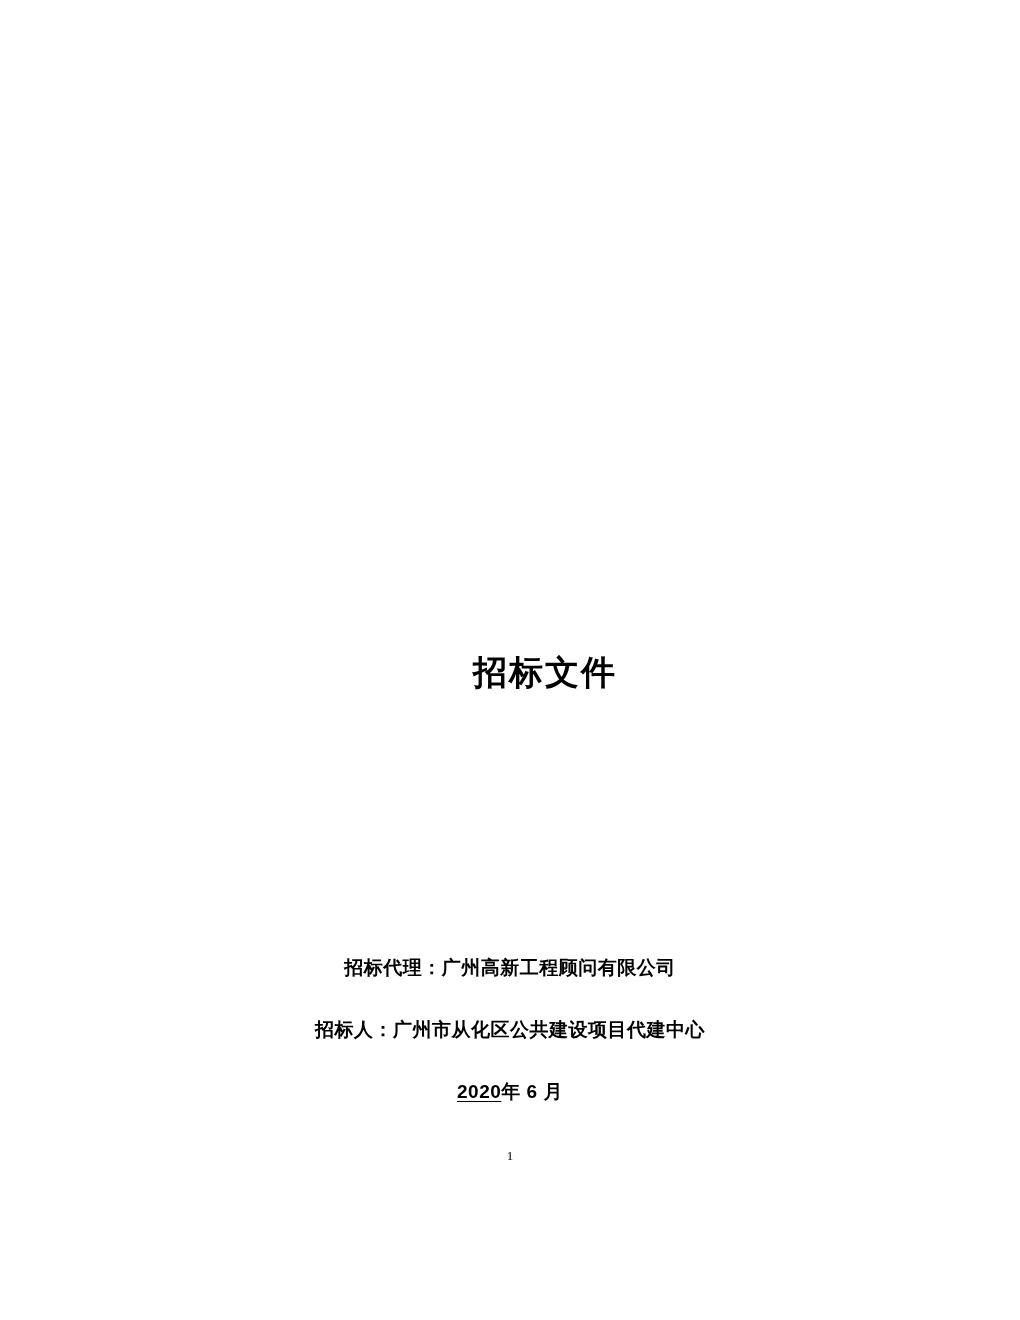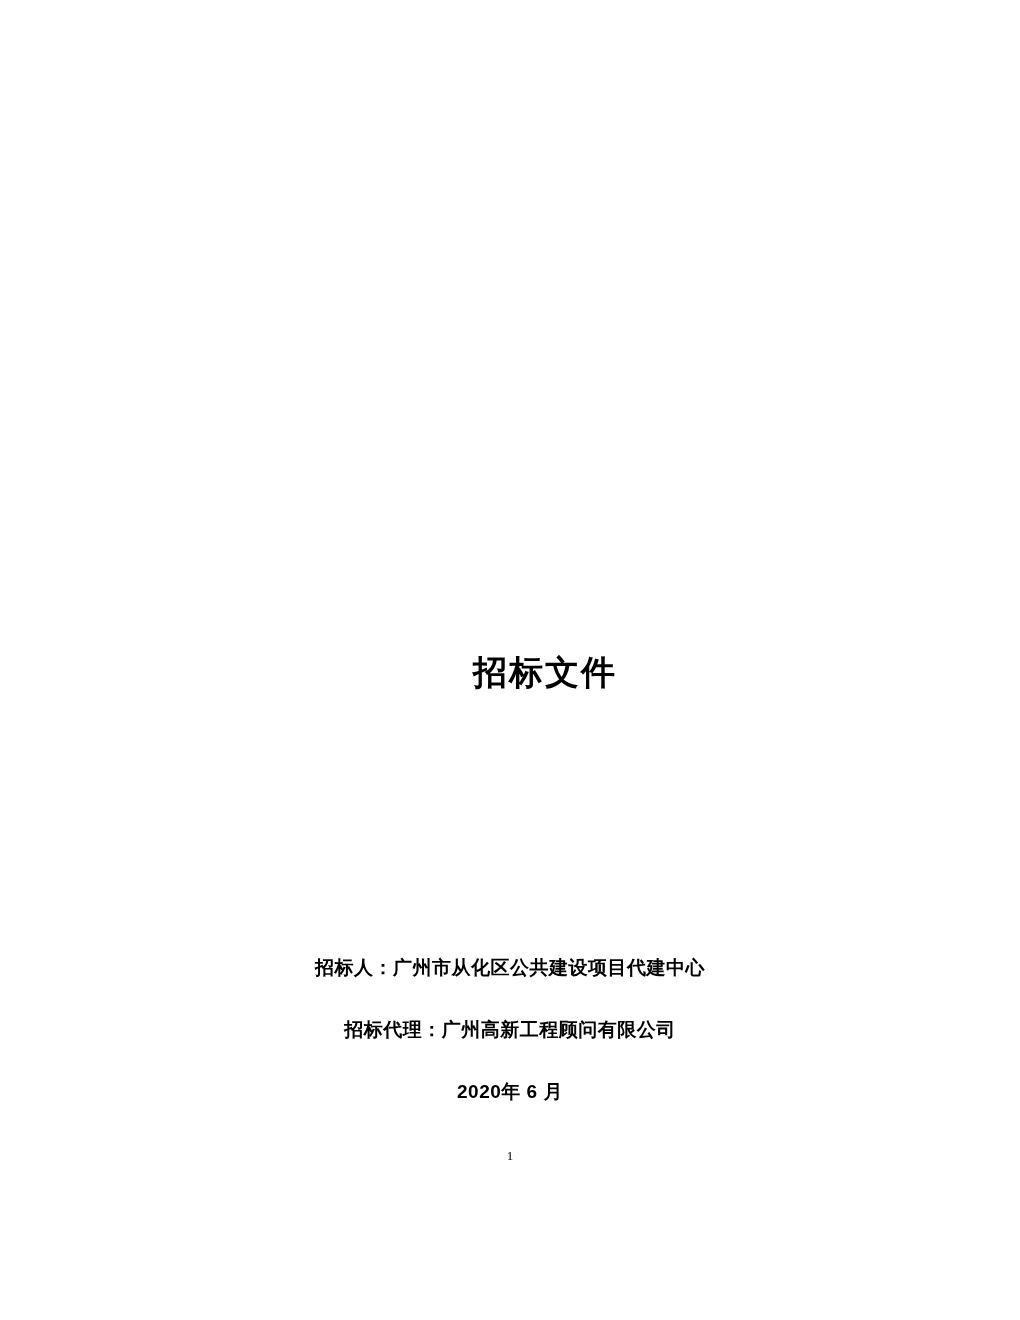--- a/index.html
+++ b/index.html
@@ -58,20 +58,21 @@
   .footer-line {
     font-size: 19px;
     font-weight: bold;
     letter-spacing: 0.5px;
     margin-bottom: 36px;
   }
   .footer-line.date {
     margin-bottom: 0;
   }
   .footer-line.date .underlined {
+    text-decoration: underline;
     text-underline-offset: 3px;
   }
   .page-number {
     position: absolute;
     top: 1148px;
     left: 0;
     width: 1020px;
     text-align: center;
     font-size: 13px;
     font-family: "Liberation Serif", "DejaVu Serif", serif;
@@ -80,20 +81,20 @@
 </style>
 </head>
 <body>
 
 <div class="page">
 
 
   <div class="doc-subject">招标文件</div>
 
   <div class="footer-block">
+    <div class="footer-line">招标代理：广州高新工程顾问有限公司</div>
     <div class="footer-line">招标人：广州市从化区公共建设项目代建中心</div>
-    <div class="footer-line">招标代理：广州高新工程顾问有限公司</div>
     <div class="footer-line date"><span class="underlined">2020</span><span>年</span> <span>6</span> <span>月</span></div>
   </div>
 
   <div class="page-number">1</div>
 
 </div>
 
 </body></html>

